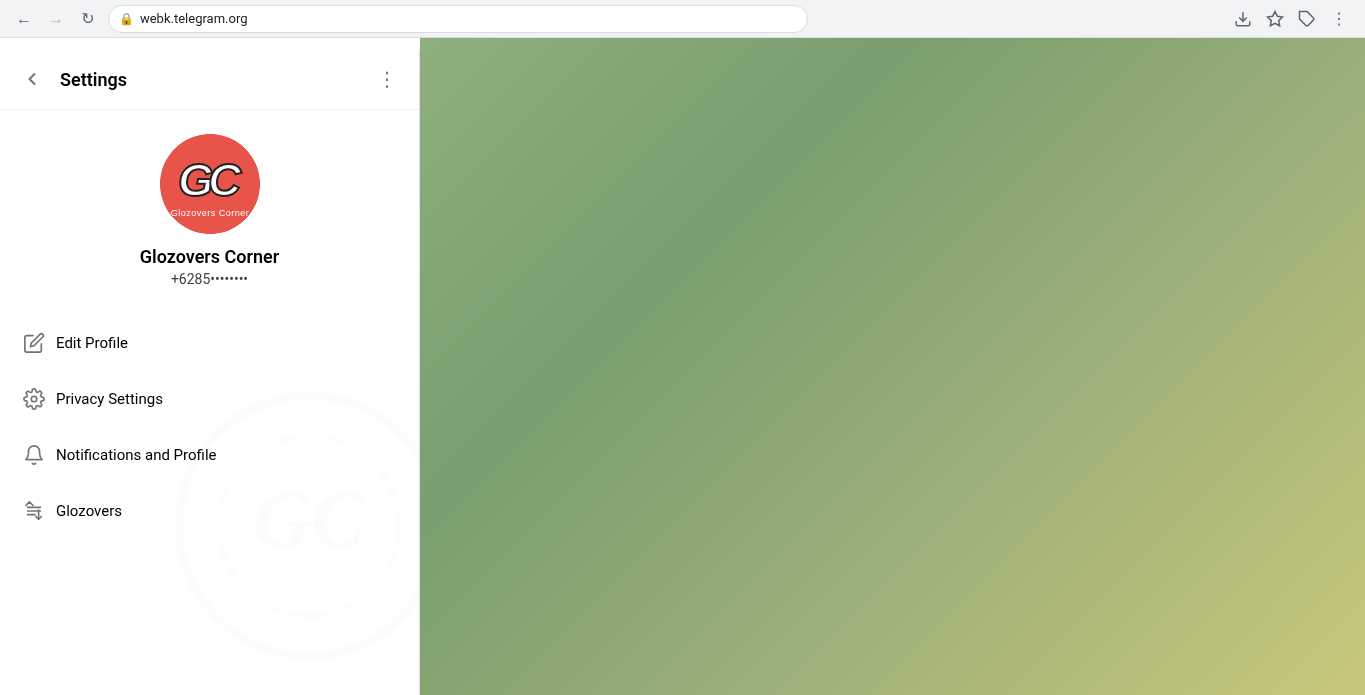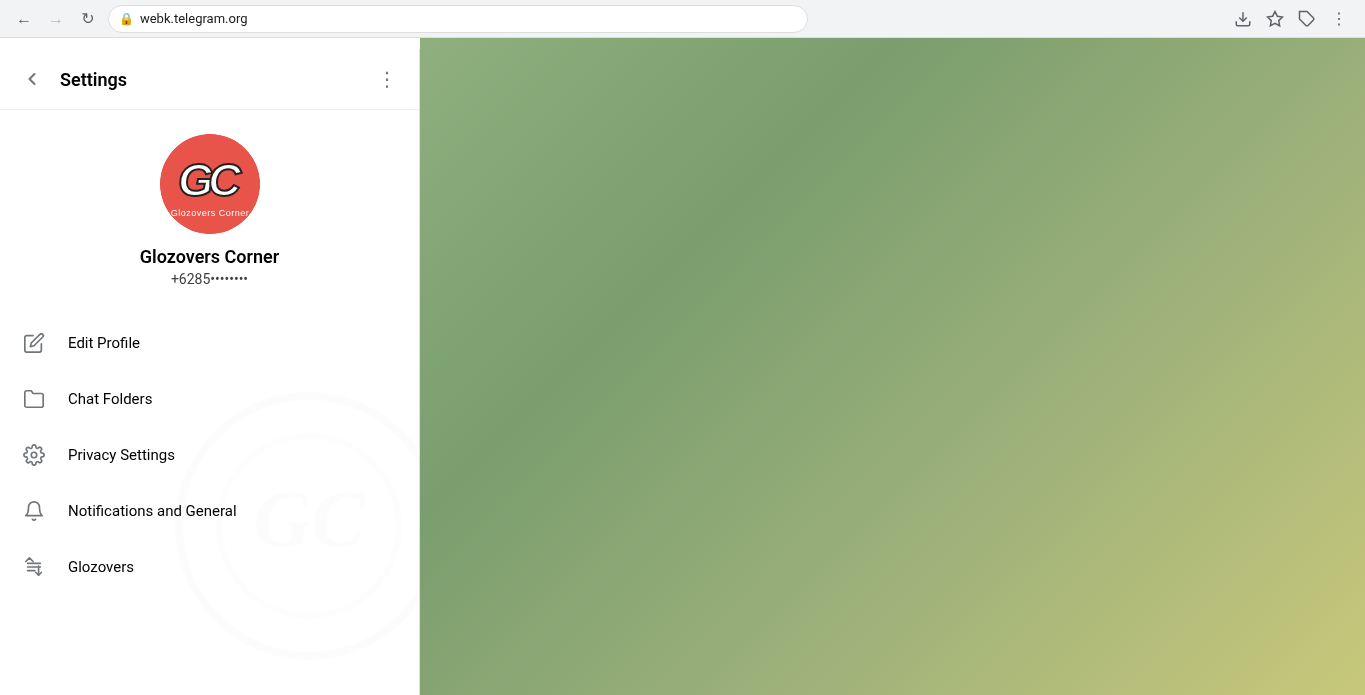--- a/index.html
+++ b/index.html
@@ -137,21 +137,21 @@
     }
 
     
     .nav-list {
       padding: 8px 0;
       flex: 1;
     }
     .nav-item {
       display: flex;
       align-items: center;
-      gap: 20px;
+      gap: 8px;
       padding: 14px 20px;
       cursor: pointer;
       border-radius: 0;
     }
     .nav-icon {
       width: 28px; height: 28px;
       display: flex; align-items: center; justify-content: center;
       color: #707579;
       flex-shrink: 0;
     }
@@ -254,47 +254,39 @@
       <div class="nav-item">
         <div class="nav-icon">
           <svg width="22" height="22" viewBox="0 0 24 24" fill="none" stroke="#707579" stroke-width="1.8" stroke-linecap="round" stroke-linejoin="round">
             <path d="M11 4H4a2 2 0 0 0-2 2v14a2 2 0 0 0 2 2h14a2 2 0 0 0 2-2v-7"></path>
             <path d="M18.5 2.5a2.121 2.121 0 0 1 3 3L12 15l-4 1 1-4 9.5-9.5z"></path>
           </svg>
         </div>
         <span class="nav-label">Edit Profile</span>
       </div>
 
-      <div class="nav-item">
-        <div class="nav-icon">
-          <svg width="22" height="22" viewBox="0 0 24 24" fill="none" stroke="#707579" stroke-width="1.8" stroke-linecap="round" stroke-linejoin="round">
-            <path d="M22 19a2 2 0 0 1-2 2H4a2 2 0 0 1-2-2V5a2 2 0 0 1 2-2h5l2 3h9a2 2 0 0 1 2 2z"></path>
-          </svg>
-        </div>
-        <span class="nav-label">Chat Folders</span>
-      </div>
 
       <div class="nav-item">
         <div class="nav-icon">
           <svg width="22" height="22" viewBox="0 0 24 24" fill="none" stroke="#707579" stroke-width="1.8" stroke-linecap="round" stroke-linejoin="round">
             <circle cx="12" cy="12" r="3"></circle>
             <path d="M19.4 15a1.65 1.65 0 0 0 .33 1.82l.06.06a2 2 0 0 1-2.83 2.83l-.06-.06a1.65 1.65 0 0 0-1.82-.33 1.65 1.65 0 0 0-1 1.51V21a2 2 0 0 1-4 0v-.09A1.65 1.65 0 0 0 9 19.4a1.65 1.65 0 0 0-1.82.33l-.06.06a2 2 0 0 1-2.83-2.83l.06-.06A1.65 1.65 0 0 0 4.68 15a1.65 1.65 0 0 0-1.51-1H3a2 2 0 0 1 0-4h.09A1.65 1.65 0 0 0 4.6 9a1.65 1.65 0 0 0-.33-1.82l-.06-.06a2 2 0 0 1 2.83-2.83l.06.06A1.65 1.65 0 0 0 9 4.68a1.65 1.65 0 0 0 1-1.51V3a2 2 0 0 1 4 0v.09a1.65 1.65 0 0 0 1 1.51 1.65 1.65 0 0 0 1.82-.33l.06-.06a2 2 0 0 1 2.83 2.83l-.06.06A1.65 1.65 0 0 0 19.4 9a1.65 1.65 0 0 0 1.51 1H21a2 2 0 0 1 0 4h-.09a1.65 1.65 0 0 0-1.51 1z"></path>
           </svg>
         </div>
         <span class="nav-label">Privacy Settings</span>
       </div>
 
       <div class="nav-item">
         <div class="nav-icon">
           <svg width="22" height="22" viewBox="0 0 24 24" fill="none" stroke="#707579" stroke-width="1.8" stroke-linecap="round" stroke-linejoin="round">
             <path d="M18 8A6 6 0 0 0 6 8c0 7-3 9-3 9h18s-3-2-3-9"></path>
             <path d="M13.73 21a2 2 0 0 1-3.46 0"></path>
           </svg>
         </div>
-        <span class="nav-label">Notifications and General</span>
+        <span class="nav-label">Notifications and Profile</span>
       </div>
 
 
       <div class="nav-item">
         <div class="nav-icon">
           <svg width="22" height="22" viewBox="0 0 24 24" fill="none" stroke="#707579" stroke-width="1.8" stroke-linecap="round" stroke-linejoin="round">
             <line x1="5" y1="8" x2="19" y2="8"></line>
             <line x1="5" y1="12" x2="19" y2="12"></line>
             <line x1="5" y1="16" x2="13" y2="16"></line>
             <path d="M3 6l4-4 4 4"></path>

